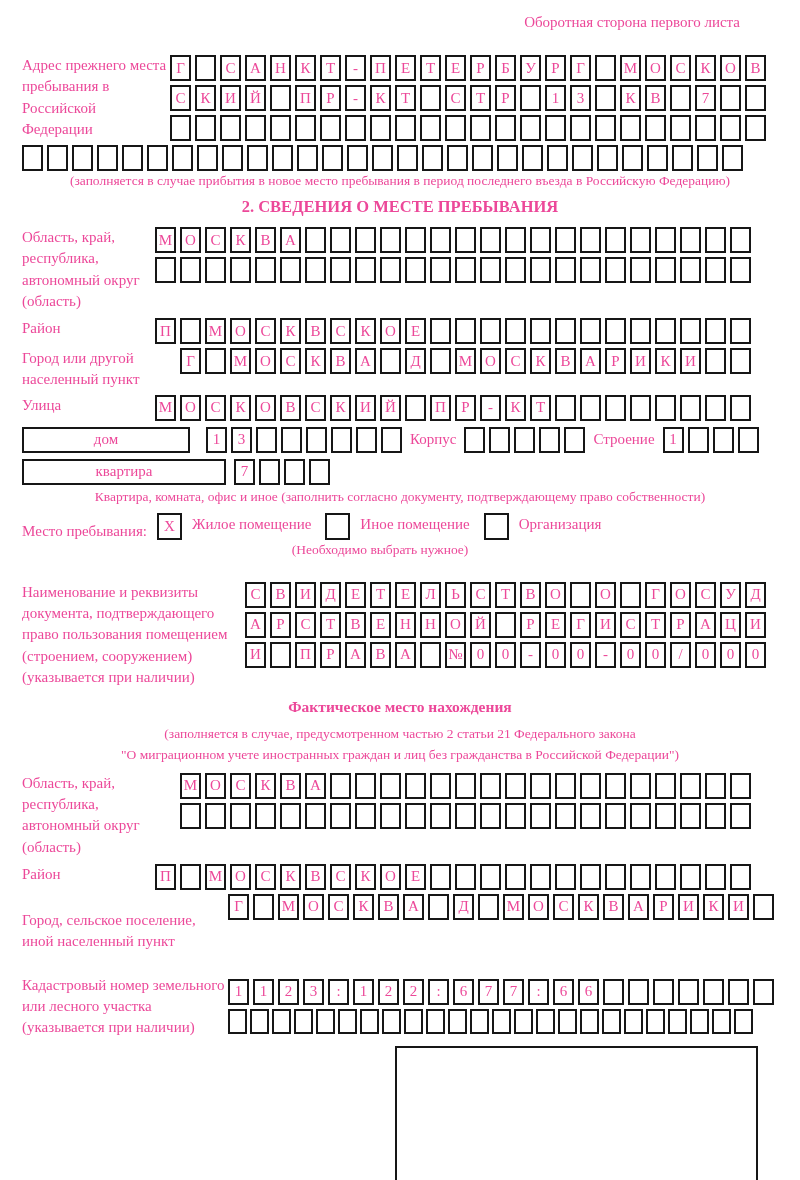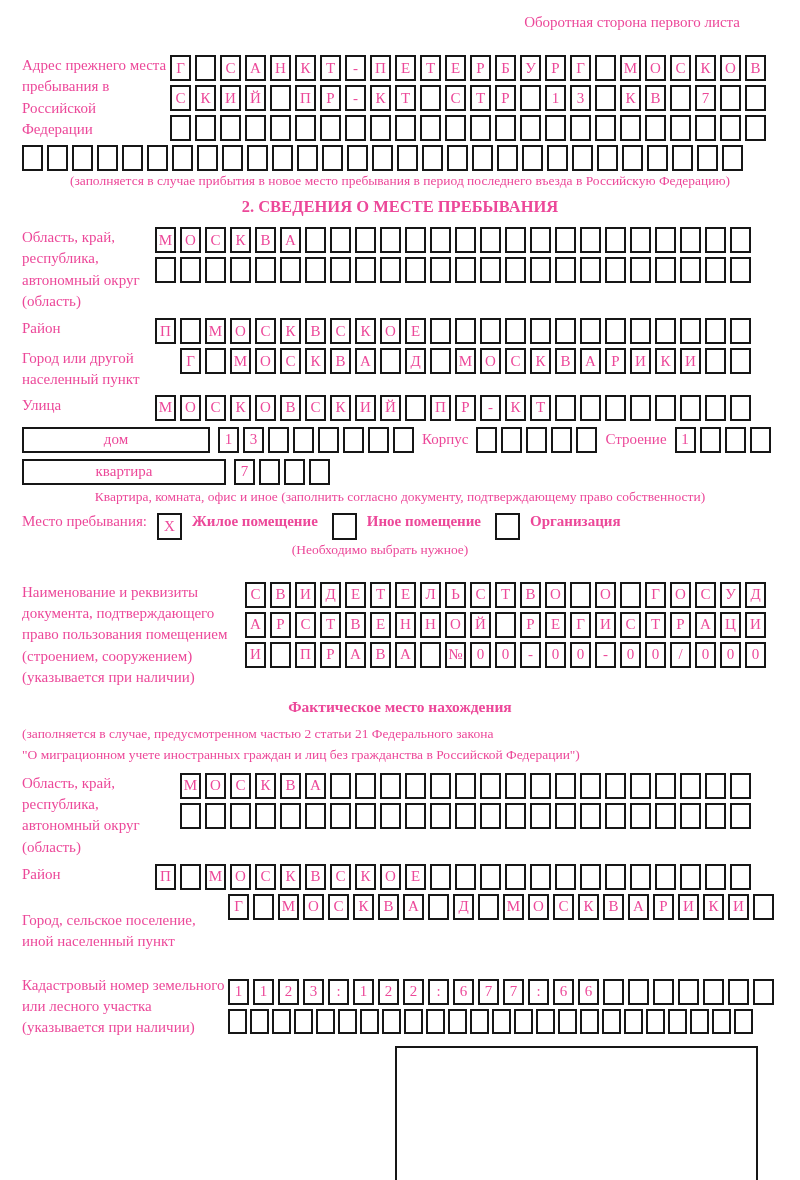--- a/index.html
+++ b/index.html
@@ -30,32 +30,32 @@
   .note{text-align:center;font-size:13.5px;margin:2px 0 8px 0;}
   .title{font-weight:bold;text-align:center;font-size:16.5px;margin:8px 0 10px 0;}
   .subtitle{font-weight:bold;text-align:center;font-size:15.5px;margin:10px 0 8px 0;}
   .row{display:flex;align-items:flex-start;margin-bottom:4px;}
   .inline-row{display:flex;align-items:center;margin:6px 0 4px 0;}
   .labelbox{
     box-sizing:border-box;border:2px solid #161616;height:26px;
     display:flex;align-items:center;justify-content:center;
     font-size:15px;flex-shrink:0;background:#fff;
   }
-  .housebox{width:188px;margin-right:8px;}
+  .housebox{width:168px;margin-right:16px;}
   .aptbox{width:204px;margin-right:8px;}
   .inline-lbl{font-size:15px;margin:0 8px;flex-shrink:0;}
   .chk{
     box-sizing:border-box;width:25px;height:27px;border:2px solid #161616;
     display:flex;align-items:center;justify-content:center;font-size:15px;
     background:#fff;flex-shrink:0;
   }
-  .stay-row{display:flex;align-items:flex-start;margin:8px 0 2px 0;font-size:15px;}
-  .stay-row .opt-lbl{margin:0 14px 7px 10px;font-weight:bold;}
+  .stay-row{display:flex;align-items:flex-end;margin:8px 0 2px 0;font-size:15px;}
+  .stay-row .opt-lbl{margin:0 14px 7px 10px;}
   .stay-note{text-align:center;font-size:13.5px;margin:2px 0 24px 0;transform:translateX(-20px);}
-  .fact-note{text-align:left;font-size:13.5px;line-height:1.5;margin-bottom:8px;}
+  .fact-note{text-align:center;font-size:13.5px;line-height:1.5;margin-bottom:8px;}
   .cad-grids{margin-top:20px;}
   .stampbox{
     box-sizing:border-box;border:2px solid #161616;background:#fff;
     width:363px;height:177px;margin-left:373px;margin-top:4px;
   }
   .mb2{margin-bottom:2px;} .mb6{margin-bottom:6px;} .mb8{margin-bottom:8px;}
 </style>
 </head>
 <body>
 

